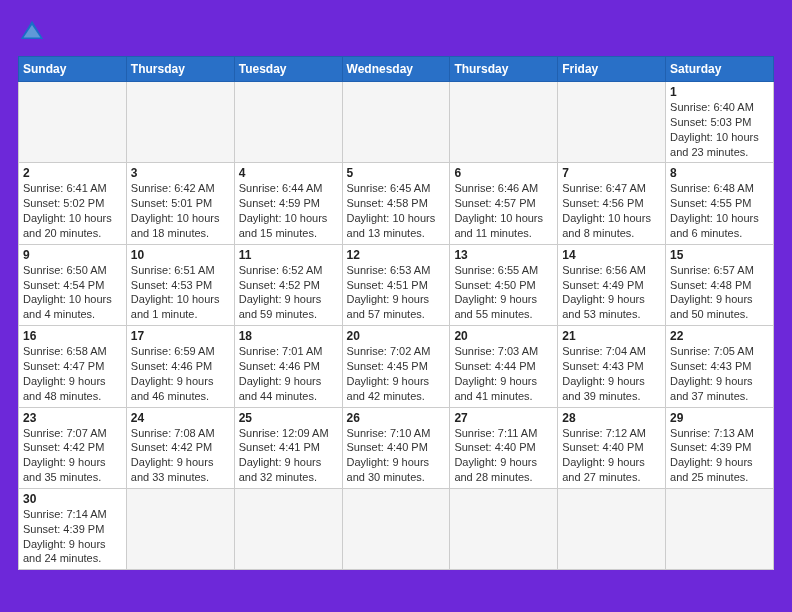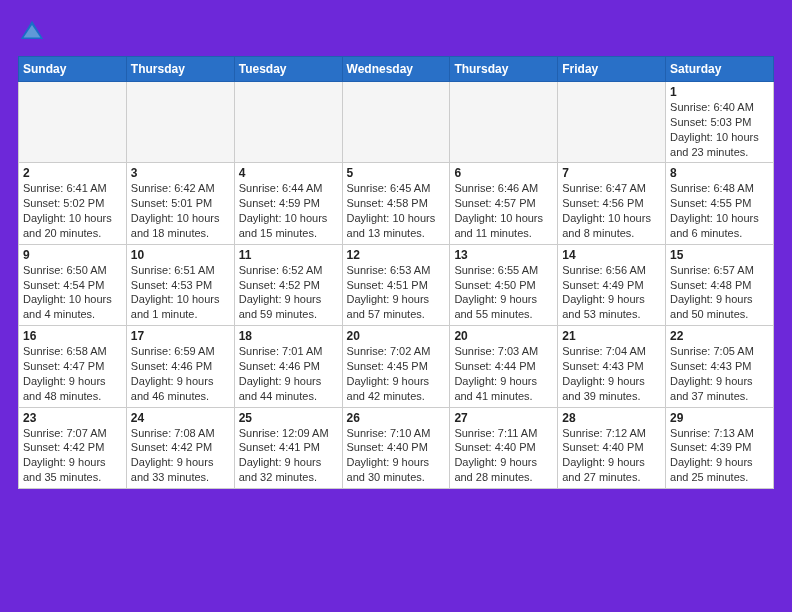--- a/index.html
+++ b/index.html
@@ -314,15 +314,29 @@
 Sunset: 4:40 PM
 Daylight: 9 hours and 27 minutes.</div>
           </td>
           <td>
             <span class="day-number">29</span>
             <div class="day-info">Sunrise: 7:13 AM
 Sunset: 4:39 PM
 Daylight: 9 hours and 25 minutes.</div>
           </td>
         </tr>
+        <tr class="last-row">
+          <td>
+            <span class="day-number">30</span>
+            <div class="day-info">Sunrise: 7:14 AM
+Sunset: 4:39 PM
+Daylight: 9 hours and 24 minutes.</div>
+          </td>
+          <td class="empty"></td>
+          <td class="empty"></td>
+          <td class="empty"></td>
+          <td class="empty"></td>
+          <td class="empty"></td>
+          <td class="empty"></td>
+        </tr>
       </tbody>
   </table>
 </div>
 
 </body></html>

